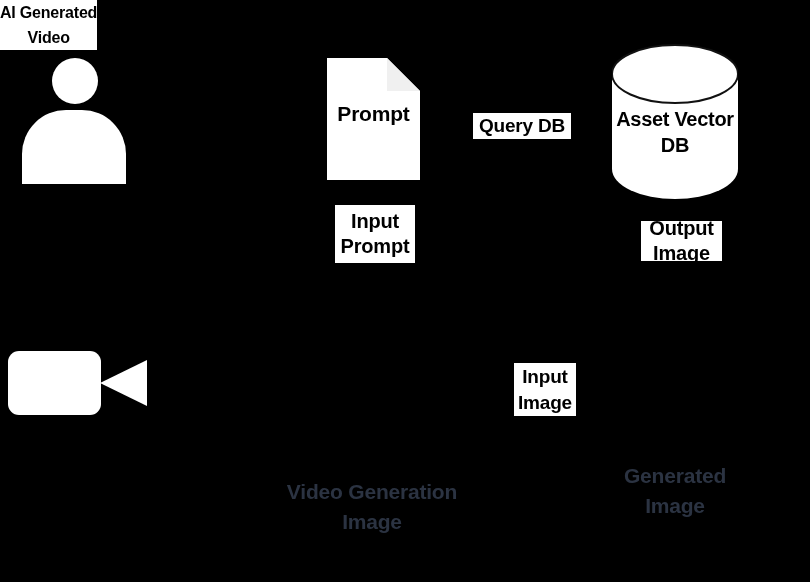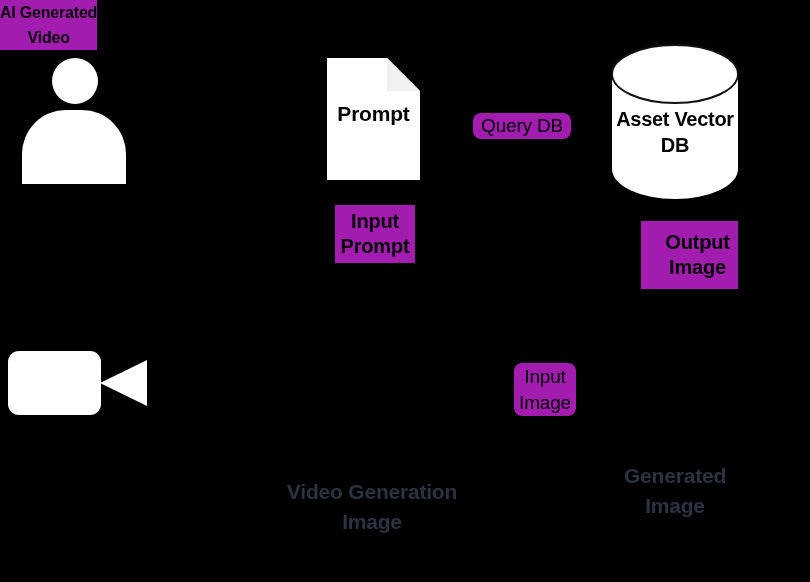--- a/index.html
+++ b/index.html
@@ -79,49 +79,48 @@
     left: 92px; top: 11px;
     width: 0; height: 0;
     border-top: 23px solid transparent;
     border-bottom: 23px solid transparent;
     border-right: 47px solid #ffffff;
   }
 
   
   .box-label {
     position: absolute;
-    background: #a21caf;
+    background: #ffffff;
     color: #000000;
     text-align: center;
     font-weight: bold;
     line-height: 25px;
     letter-spacing: -0.2px;
     white-space: pre-line;
     display: flex;
     align-items: center;
     justify-content: center;
   }
-  .box-label.regular { font-weight: normal; border-radius: 8px; }
+  .box-label.regular { font-weight: bold; }
 
   #label-input-prompt {
     left: 335px; top: 205px;
     width: 80px; height: 58px;
     font-size: 20px;
   }
   #label-query-db {
     left: 473px; top: 113px;
     width: 98px; height: 26px;
     font-size: 19px;
     line-height: 26px;
   }
   #label-output-image {
     left: 641px; top: 221px;
-    width: 81px; height: 68px;
+    width: 81px; height: 40px;
     font-size: 20px;
-    padding-left: 16px;
   }
   #label-input-image {
     left: 514px; top: 363px;
     width: 62px; height: 53px;
     font-size: 19px;
     line-height: 26px;
   }
 
   
   .caption {

